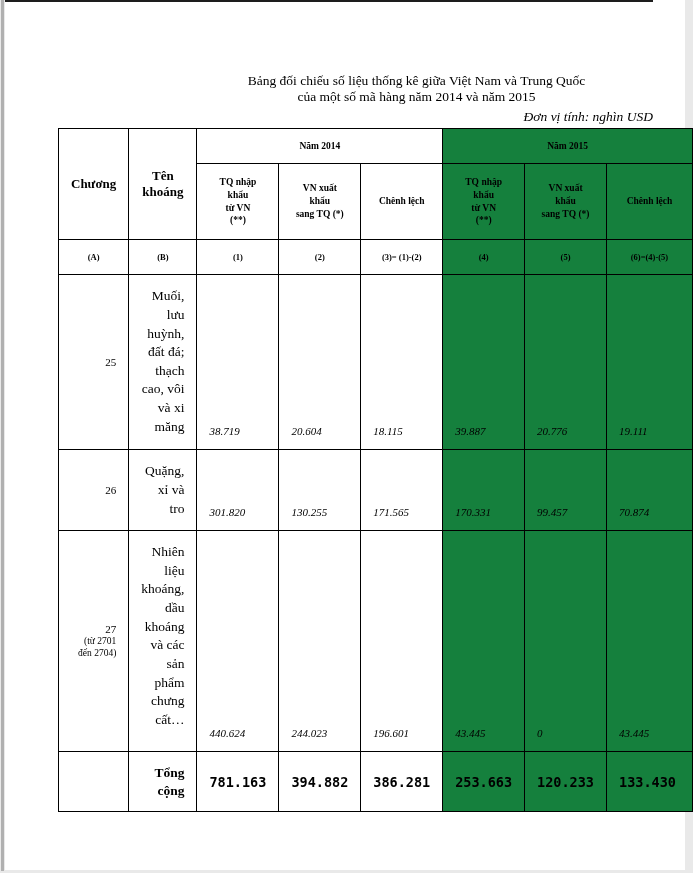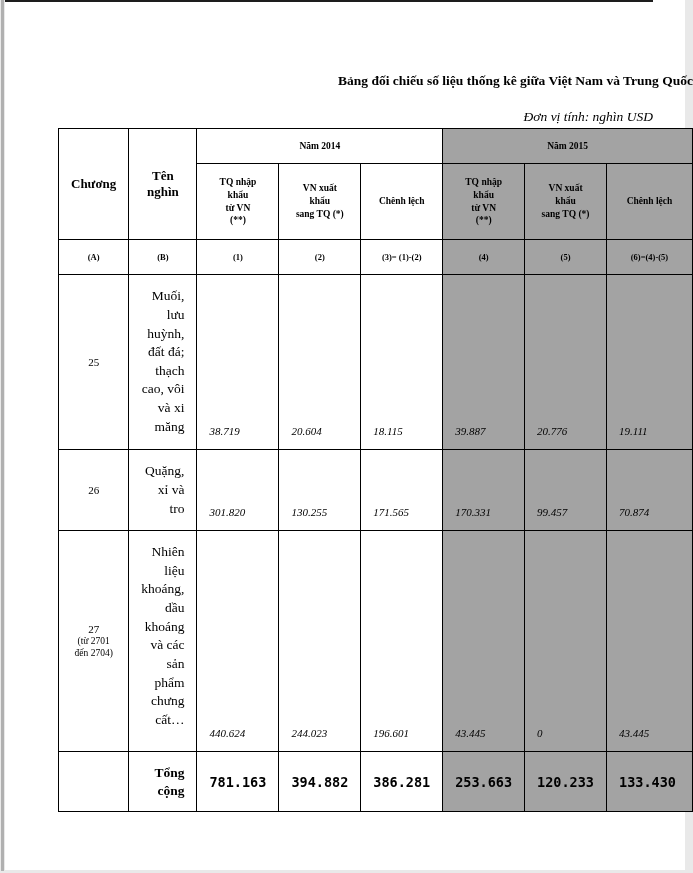--- a/index.html
+++ b/index.html
@@ -37,22 +37,22 @@
     top: 0;
     width: 648px;
     height: 2px;
     background: #1d1d1d;
   }
   .title-block {
     position: absolute;
     top: 73px;
     left: 140px;
     width: 553px;
-    text-align: right;
-    font-weight: bold;
+    text-align: center;
+    font-weight: normal;
     font-size: 13.5px;
     line-height: 15.5px;
   }
   .unit-note {
     position: absolute;
     top: 109px;
     left: 0;
     width: 653px;
     text-align: right;
     font-style: italic;
@@ -65,21 +65,21 @@
     border-collapse: collapse;
     table-layout: fixed;
     border: 1.5px solid #000;
   }
   table.main td {
     border: 1px solid #000;
     overflow: hidden;
     padding: 12px;
     margin-left: 28px;
   }
-  .peach { background: #a3a3a3; }
+  .peach { background: #15803d; }
   .grp-hd {
     text-align: center;
     font-weight: bold;
     font-size: 9.5px;
     vertical-align: middle;
   }
   .corner-hd {
     text-align: center;
     font-weight: bold;
     font-size: 13px;
@@ -95,21 +95,21 @@
     line-height: 1.35;
     padding: 0 2px;
   }
   .ref-hd {
     text-align: center;
     font-weight: bold;
     font-size: 8.5px;
     vertical-align: middle;
   }
   .chap-cell {
-    text-align: center;
+    text-align: right;
     vertical-align: middle;
     font-size: 11px;
     line-height: 1.3;
   }
   .chap-note {
     font-size: 9.5px;
     line-height: 1.25;
   }
   .name-cell {
     vertical-align: top;
@@ -143,40 +143,41 @@
 </style>
 </head>
 <body>
 
 <div class="page"></div>
 <div class="edge-left"></div>
 <div class="edge-top"></div>
 
 <div class="title-block">
   <div>Bảng đối chiếu số liệu thống kê giữa Việt Nam và Trung Quốc</div>
+  <div>của một số mã hàng năm 2014 và năm 2015</div>
 </div>
 
 <div class="unit-note">Đơn vị tính: nghìn USD</div>
 
 <table class="main">
   <colgroup>
     <col style="width:62px">
       <col style="width:62px">
     <col style="width:81px">
       <col style="width:77px">
       <col style="width:73px">
     <col style="width:78px">
       <col style="width:77px">
       <col style="width:87px">
   </colgroup>
 
   <tbody>
       <tr style="height:19px">
     <td class="corner-hd" rowspan="2">Chương</td>
-    <td class="corner-hd" rowspan="2">Tên nghìn</td>
+    <td class="corner-hd" rowspan="2">Tên khoáng</td>
     <td class="grp-hd" colspan="3">Năm 2014</td>
     <td class="grp-hd peach" colspan="3">Năm 2015</td>
   </tr>
 
   <tr style="height:57px">
     <td class="col-hd">
       <div>TQ nhập khẩu</div>
       <div>từ VN</div>
       <div>(**)</div>
     </td>

